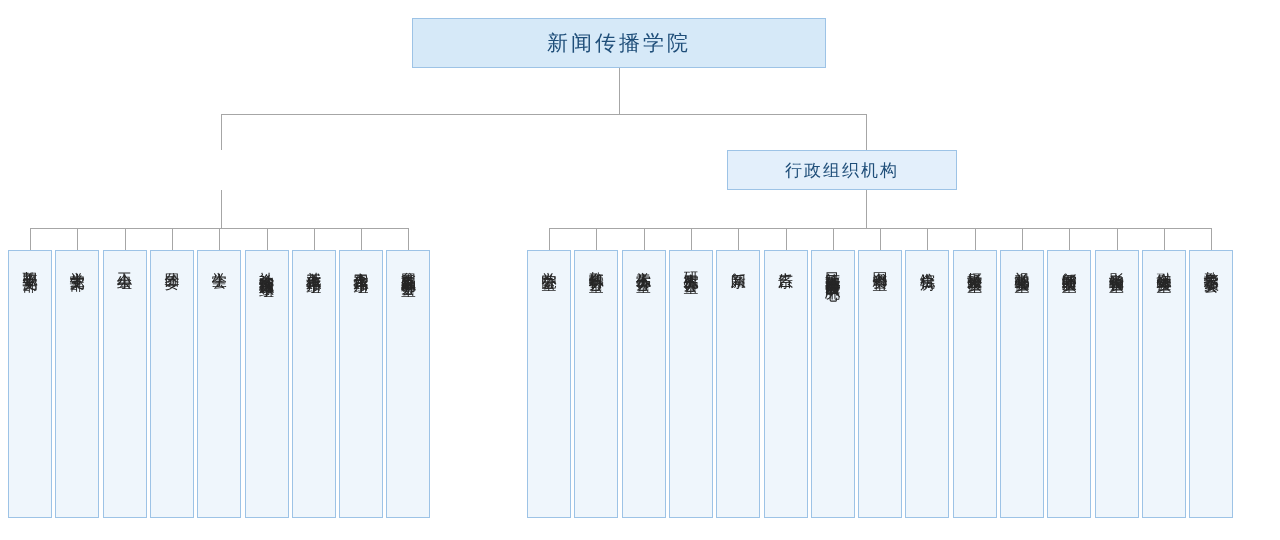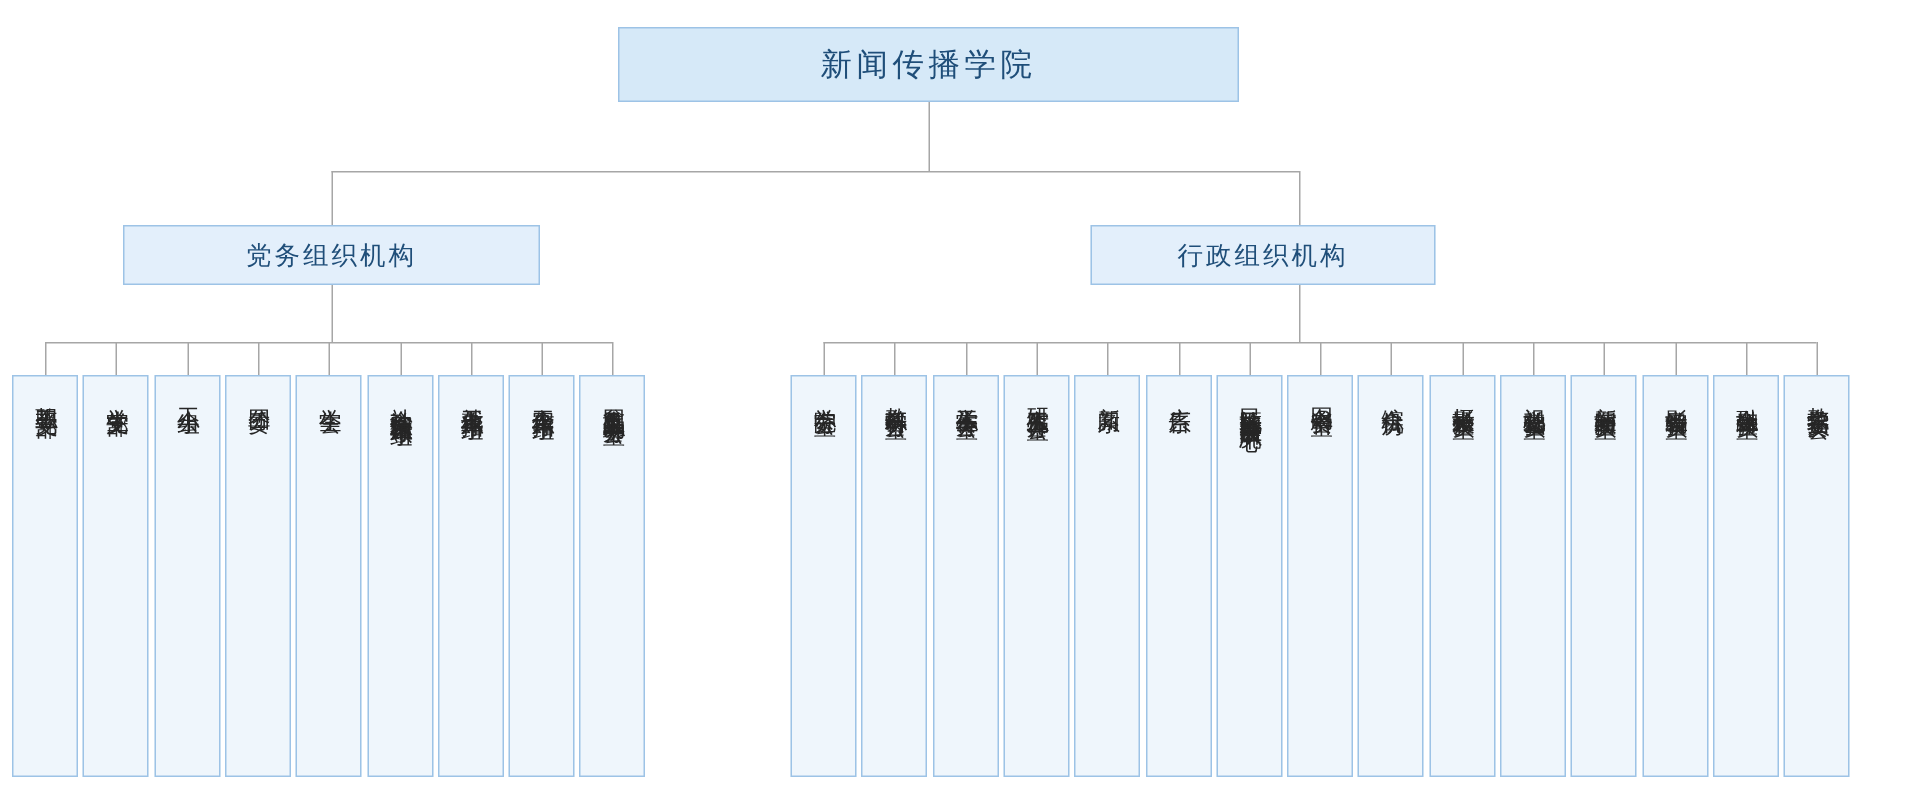--- a/index.html
+++ b/index.html
@@ -60,21 +60,20 @@
   }
 </style>
 </head>
 <body>
 
 <div id="chart">
     <div class="node node-root" style="left: 412px; top: 18px; width: 414px; height: 50px;">新闻传播学院</div>
     <div class="line vline" style="left: 619px; top: 68px; height: 46px;"></div>
     <div class="line hline" style="left: 221px; top: 114px; width: 645px;"></div>
     <div class="line vline" style="left: 221px; top: 114px; height: 36px;"></div>
-    <div class="node node-mid" style="left: 82px; top: 150px; width: 278px; height: 40px;">党务组织机构</div>
     <div class="line vline" style="left: 221px; top: 190px; height: 38px;"></div>
     <div class="line vline" style="left: 30px; top: 228px; height: 22px;"></div>
     <div class="node node-leaf" style="left: 8px; top: 250px; width: 44px; height: 268px;">
       <span class="leaf-text">教职工党支部</span>
     </div>
     <div class="line vline" style="left: 77px; top: 228px; height: 22px;"></div>
     <div class="node node-leaf" style="left: 55.3px; top: 250px; width: 44px; height: 268px;">
       <span class="leaf-text">学生党支部</span>
     </div>
     <div class="line vline" style="left: 125px; top: 228px; height: 22px;"></div>

